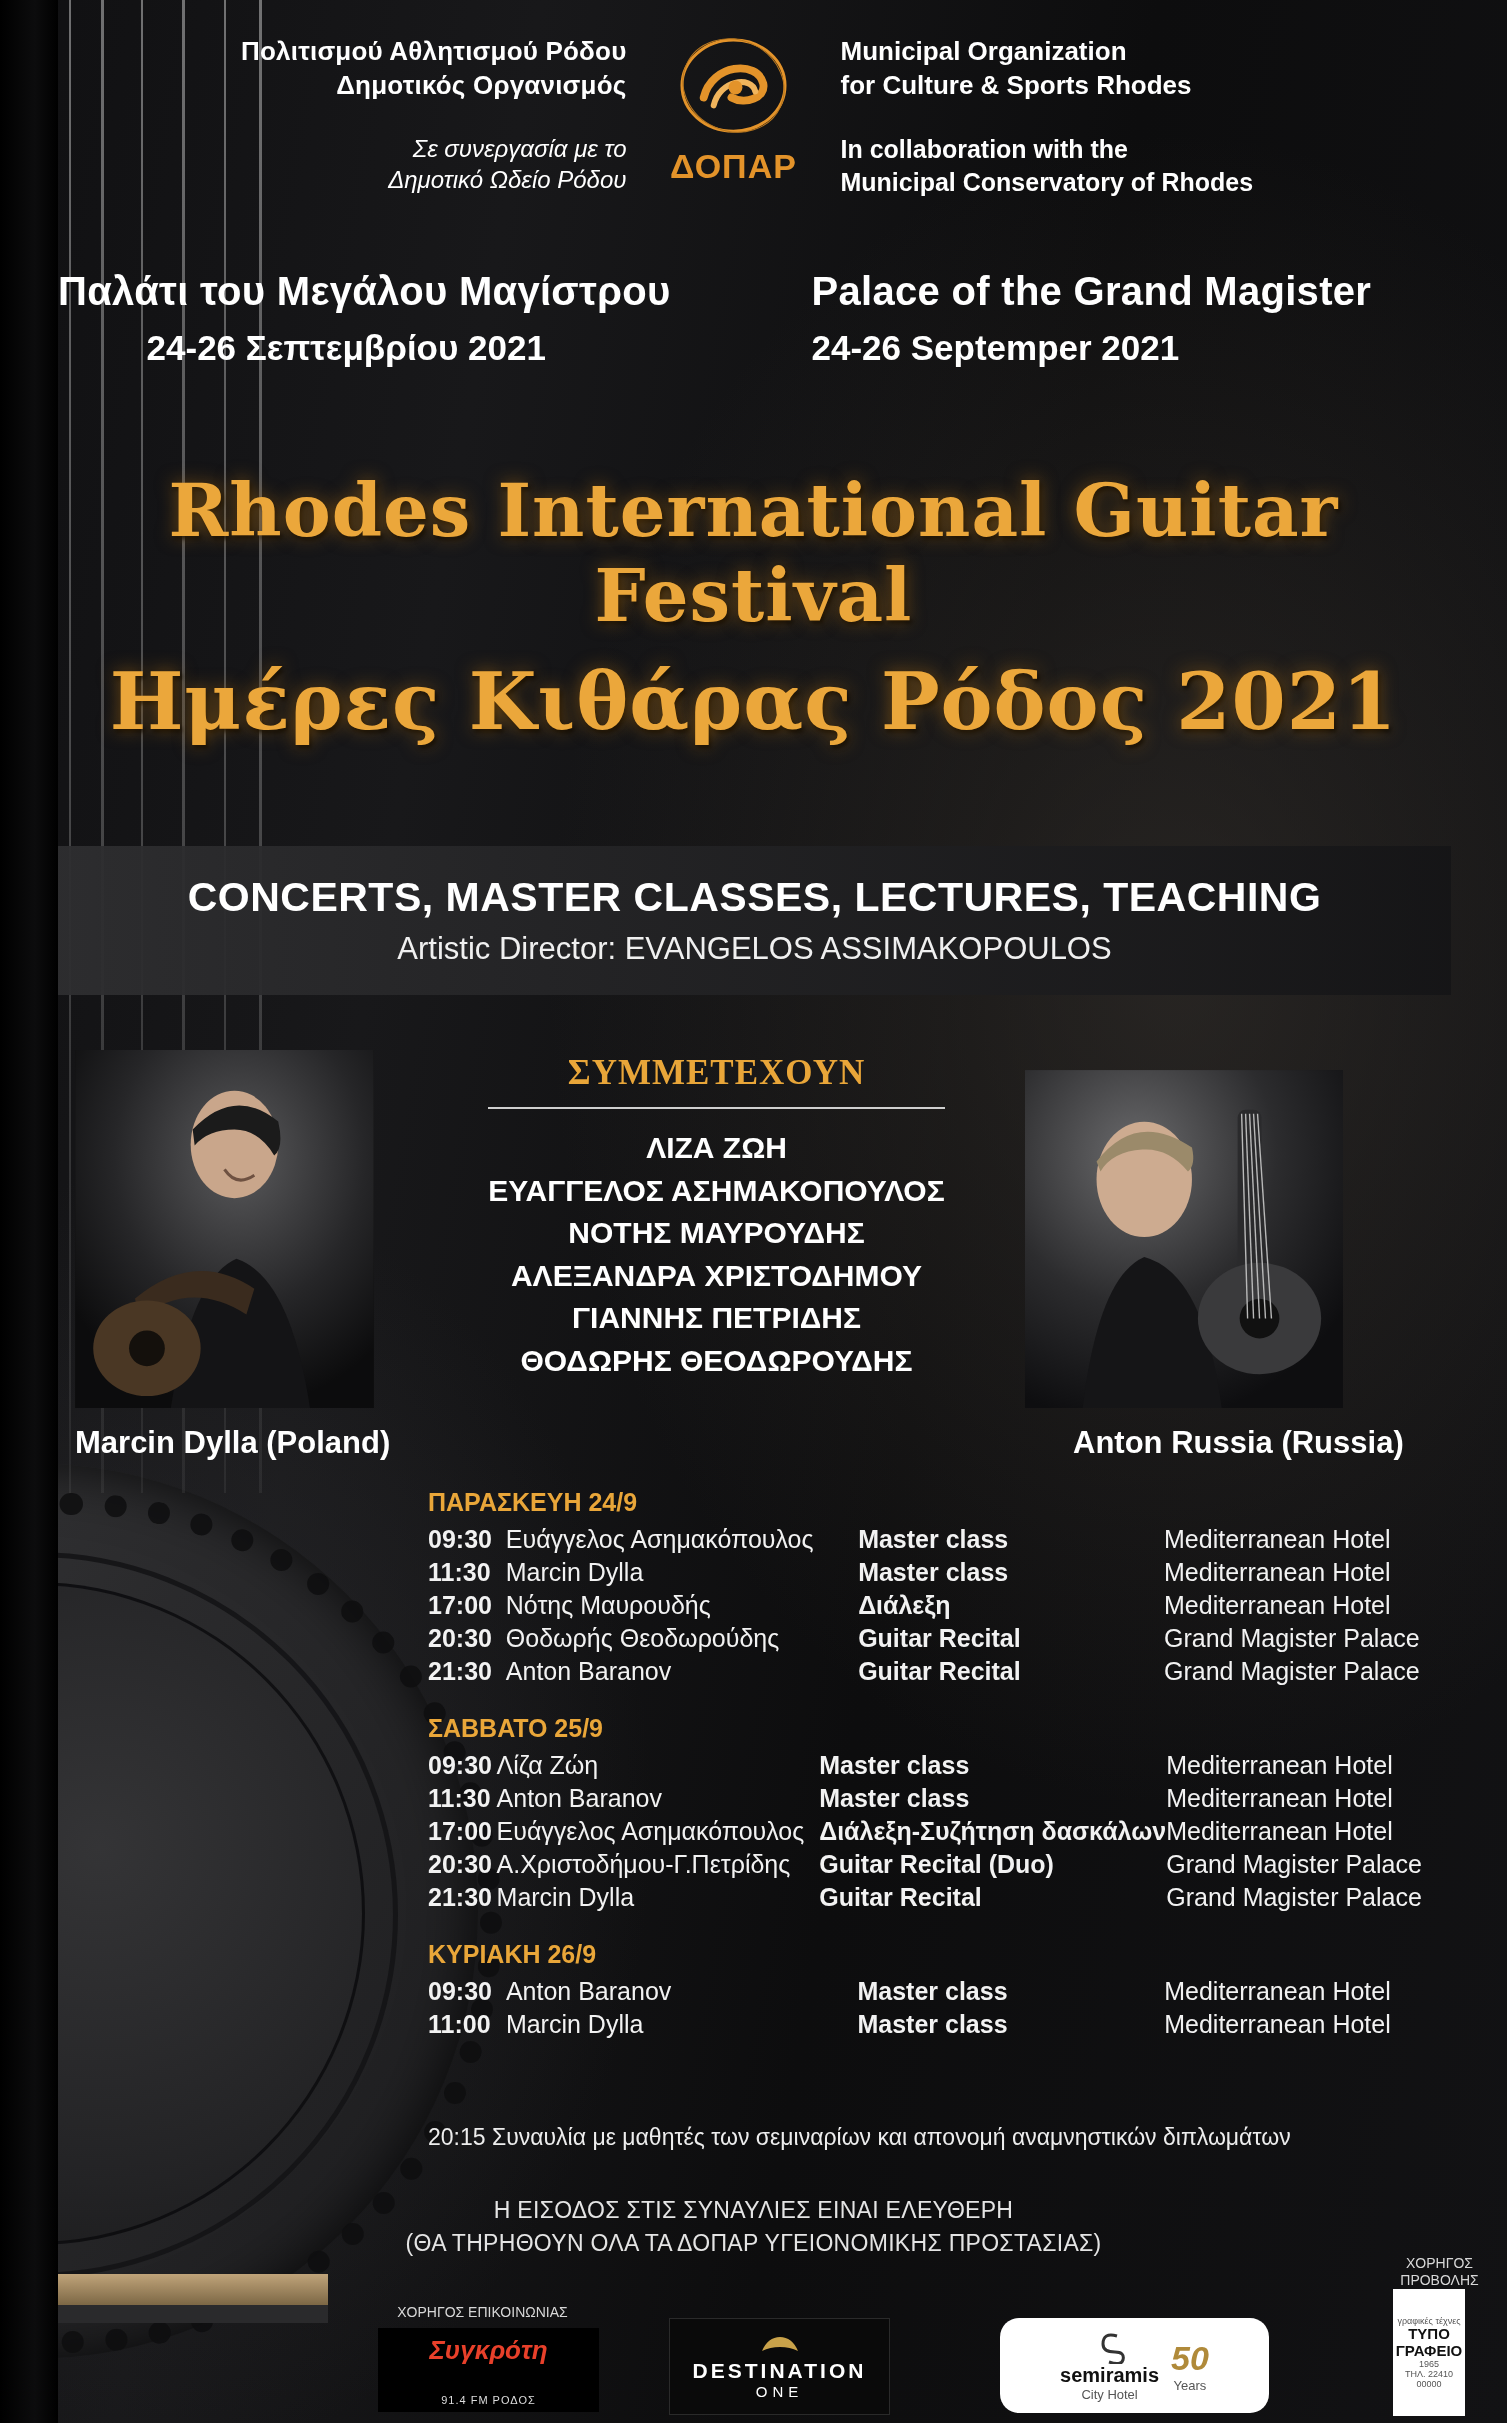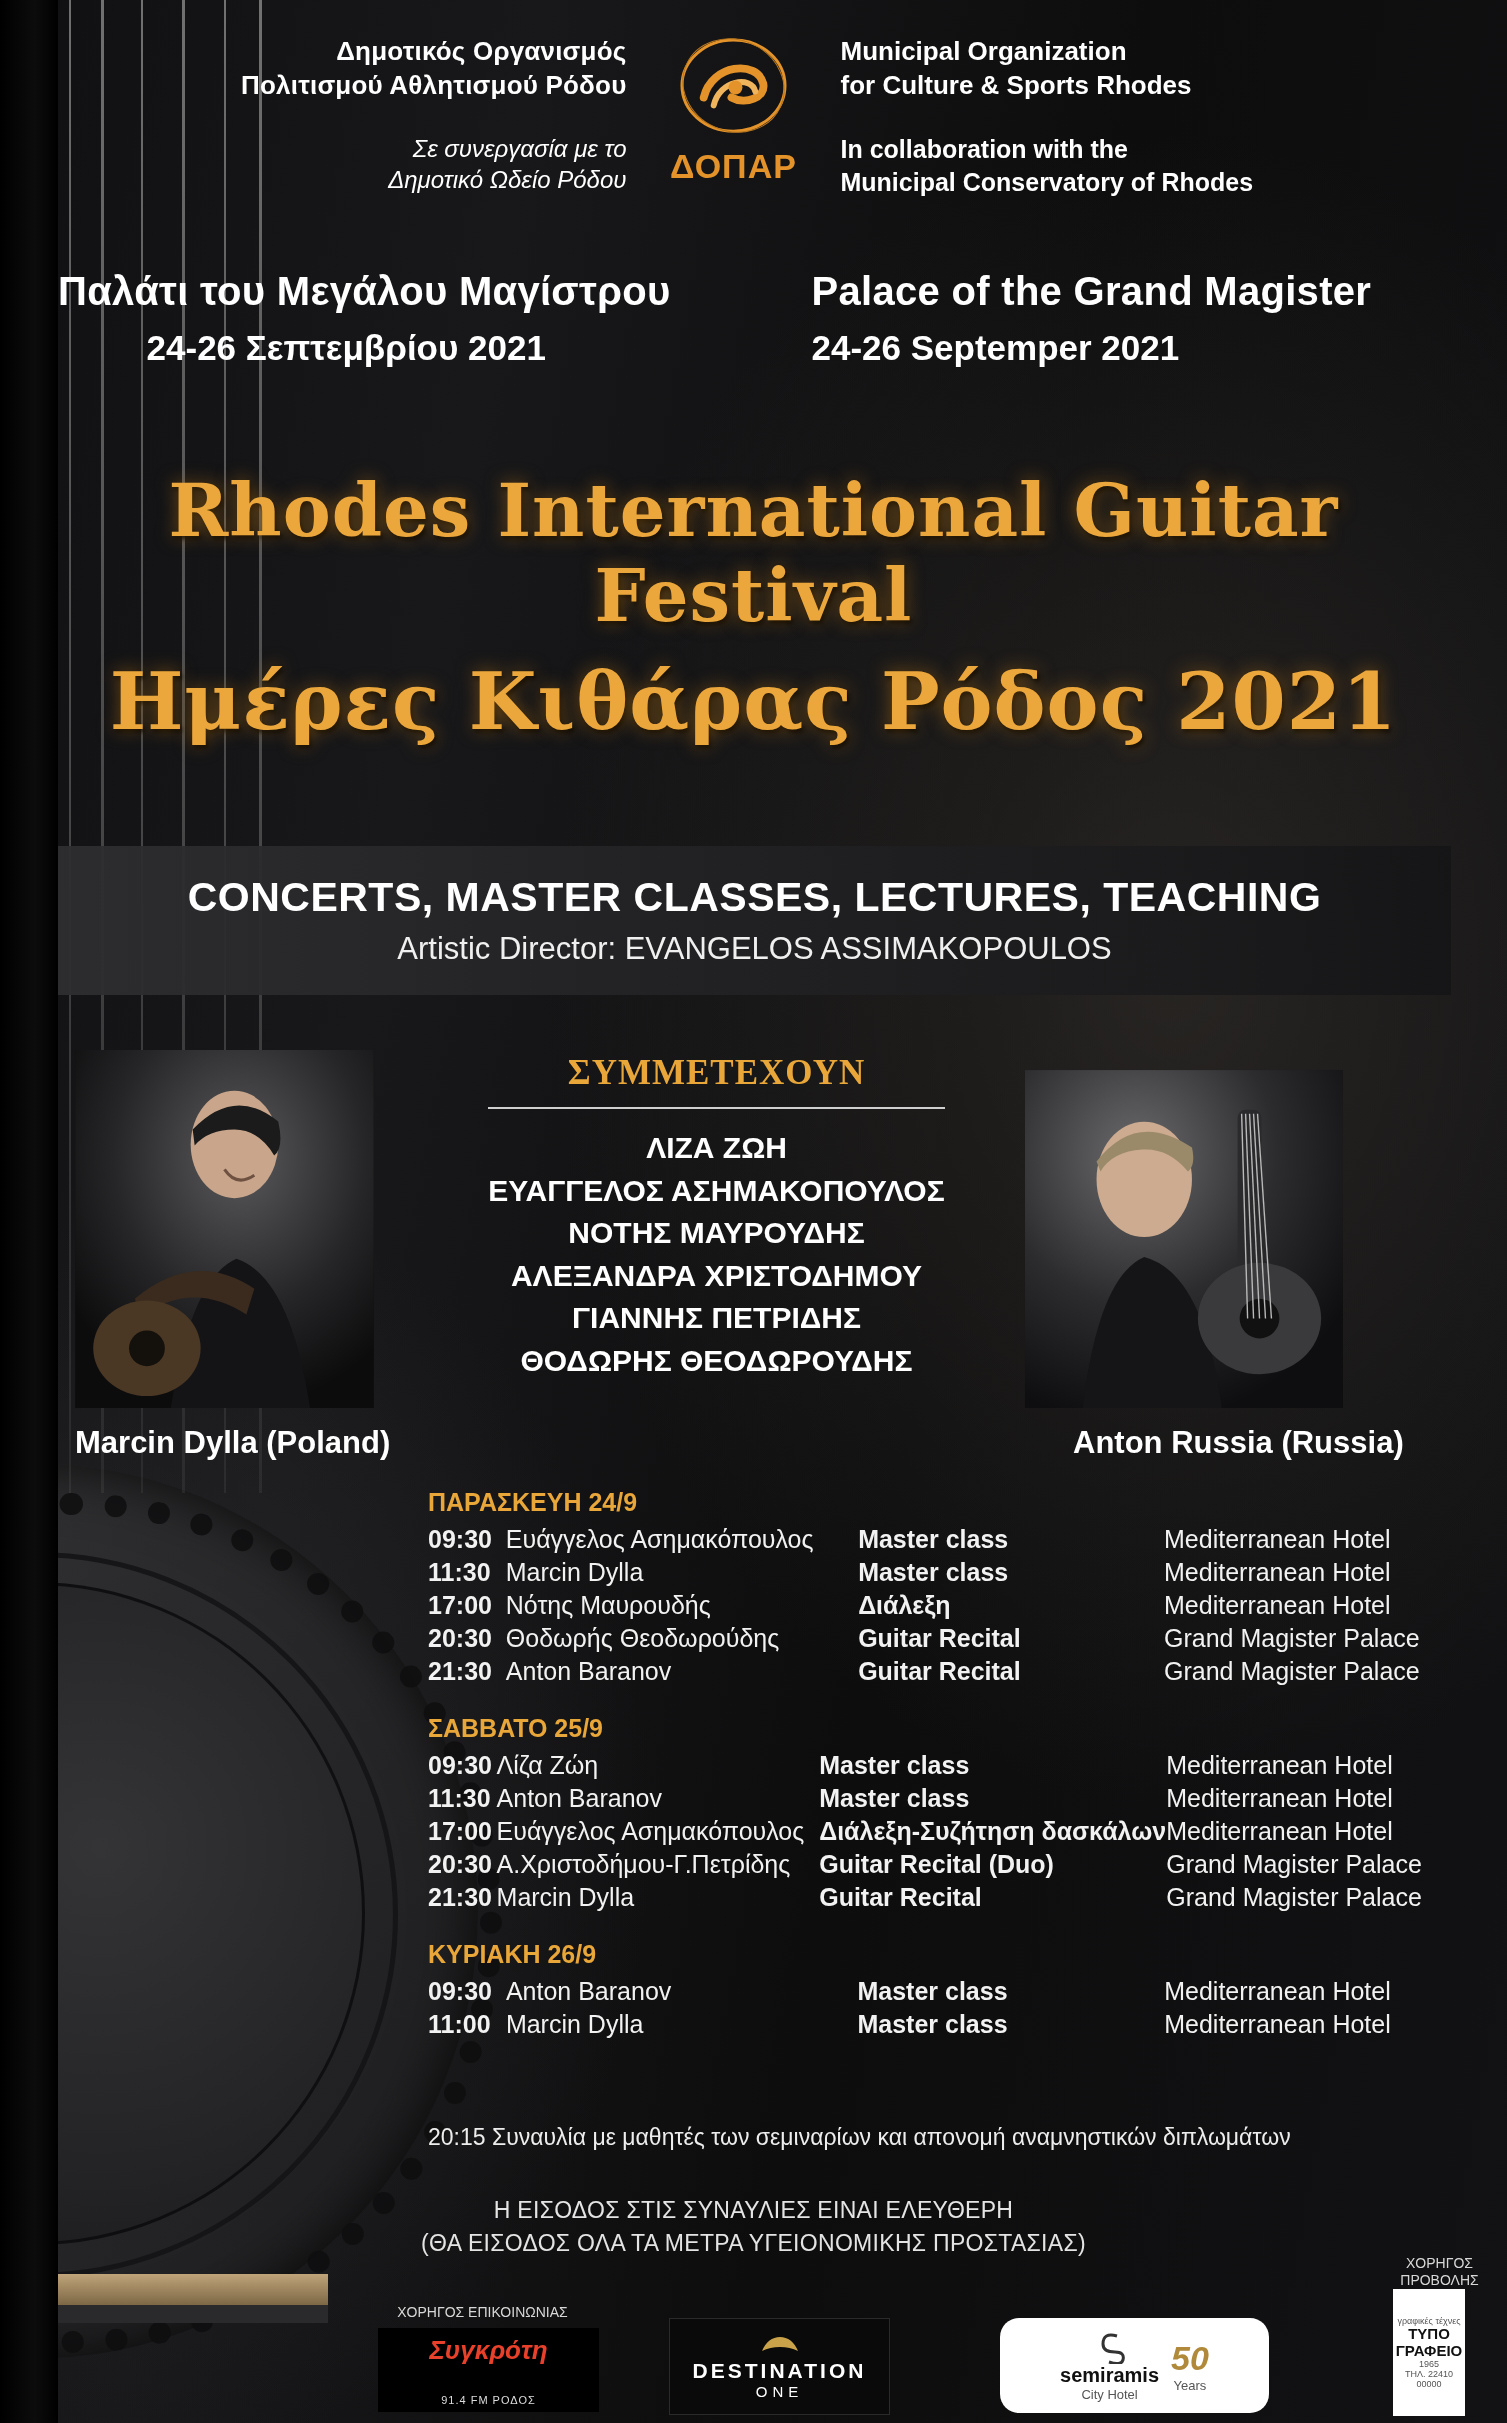--- a/index.html
+++ b/index.html
@@ -374,22 +374,22 @@
       <span></span>
       <span></span>
       <span></span>
       <span></span>
   </div>
   <div class="left-edge"></div>
 
   <div class="header">
     <div class="hdr-left">
       <div class="l1">
+        <div>Πολιτισμού Αθλητισμού Ρόδου</div>
         <div>Δημοτικός Οργανισμός</div>
-        <div>Πολιτισμού Αθλητισμού Ρόδου</div>
       </div>
       <div class="l2">
         <div>Σε συνεργασία με το</div>
         <div>Δημοτικό Ωδείο Ρόδου</div>
       </div>
     </div>
 
     <div class="logo">
       <div class="mark">
         <svg width="119" height="109" viewBox="0 0 120 110" aria-hidden="true">
@@ -593,21 +593,21 @@
         </tr>
       </tbody>
         </table>
     </div>
   </div>
 
   <div class="closing-note">20:15 Συναυλία με μαθητές των σεμιναρίων και απονομή αναμνηστικών διπλωμάτων</div>
 
   <div class="notice">
     <div>Η ΕΙΣΟΔΟΣ ΣΤΙΣ ΣΥΝΑΥΛΙΕΣ ΕΙΝΑΙ ΕΛΕΥΘΕΡΗ</div>
-    <div>(ΘΑ ΕΙΣΟΔΟΣ ΟΛΑ ΤΑ ΜΕΤΡΑ ΥΓΕΙΟΝΟΜΙΚΗΣ ΠΡΟΣΤΑΣΙΑΣ)</div>
+    <div>(ΘΑ ΤΗΡΗΘΟΥΝ ΟΛΑ ΤΑ ΔΟΠΑΡ ΥΓΕΙΟΝΟΜΙΚΗΣ ΠΡΟΣΤΑΣΙΑΣ)</div>
   </div>
 
   <div class="sp-caption-top sp-cap-1">ΧΟΡΗΓΟΣ ΕΠΙΚΟΙΝΩΝΙΑΣ</div>
   <div class="sp-caption-top sp-cap-4">
     <div>ΧΟΡΗΓΟΣ</div>
     <div>ΠΡΟΒΟΛΗΣ</div>
   </div>
 
   <div class="sp-box sp1 flex-col">
     <div class="radio-name">Συγκρότη</div>

